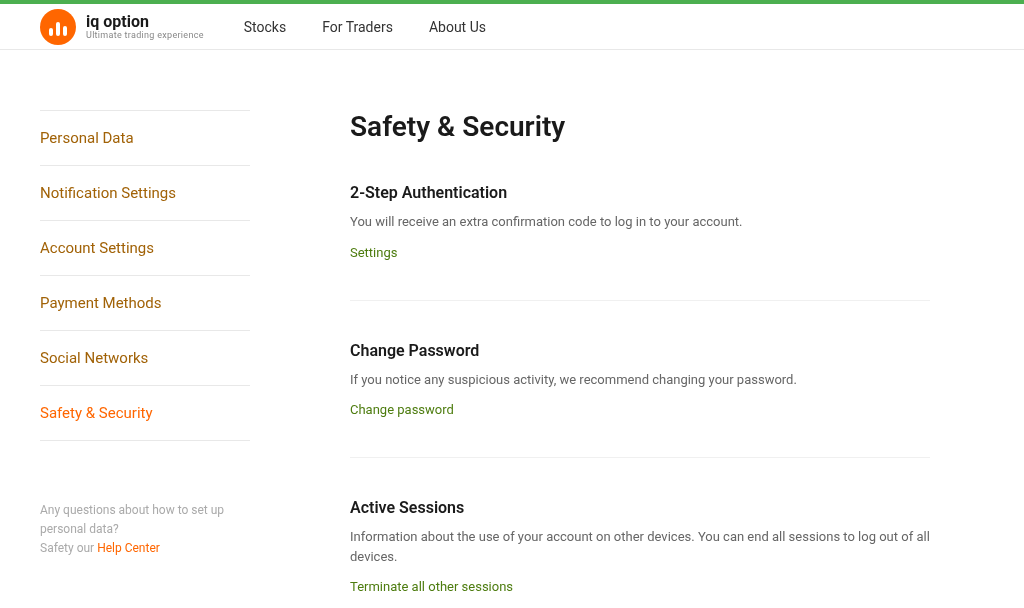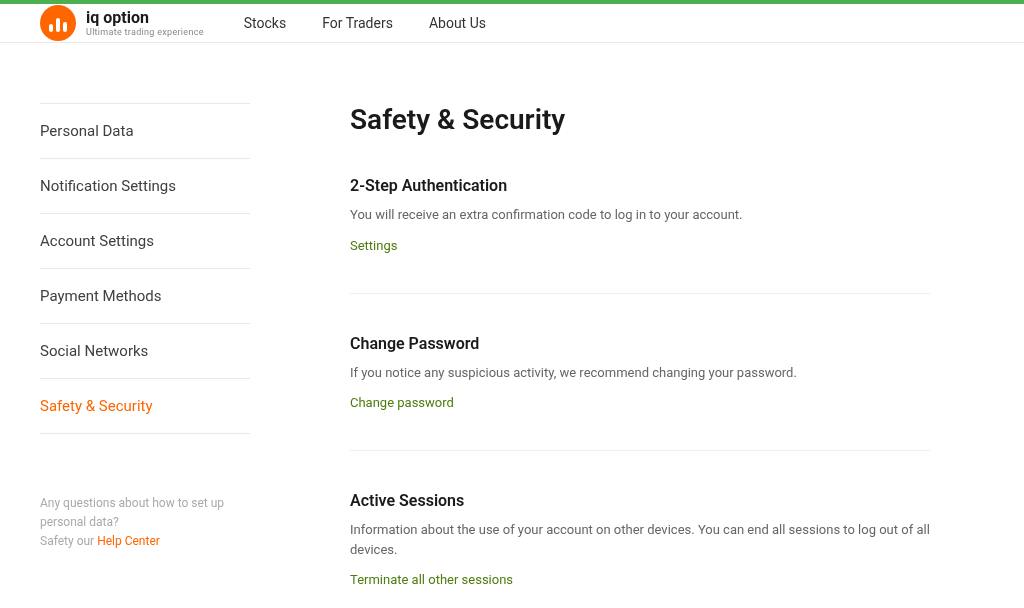--- a/index.html
+++ b/index.html
@@ -13,21 +13,21 @@
       background: #ffffff;
       color: #333;
       font-size: 14px;
     }
 
     
     .header {
       display: flex;
       align-items: center;
       padding: 0 40px;
-      height: 39px;
+      height: 46px;
       border-bottom: 1px solid #e8e8e8;
       background: #fff;
     }
 
     .logo-area {
       display: flex;
       align-items: center;
       margin-right: 40px;
       gap: 10px;
     }
@@ -105,21 +105,21 @@
       width: 290px;
       flex-shrink: 0;
       padding: 0 40px;
     }
 
     .sidebar-item {
       padding: 18px 0;
       border-bottom: 1px solid #e8e8e8;
       cursor: pointer;
       font-size: 15px;
-      color: #404040;
+      color: #a16207;
     }
 
     .sidebar-item.active {
       color: #f60;
     }
 
     .sidebar-item:first-child {
       border-top: 1px solid #e8e8e8;
     }
 

